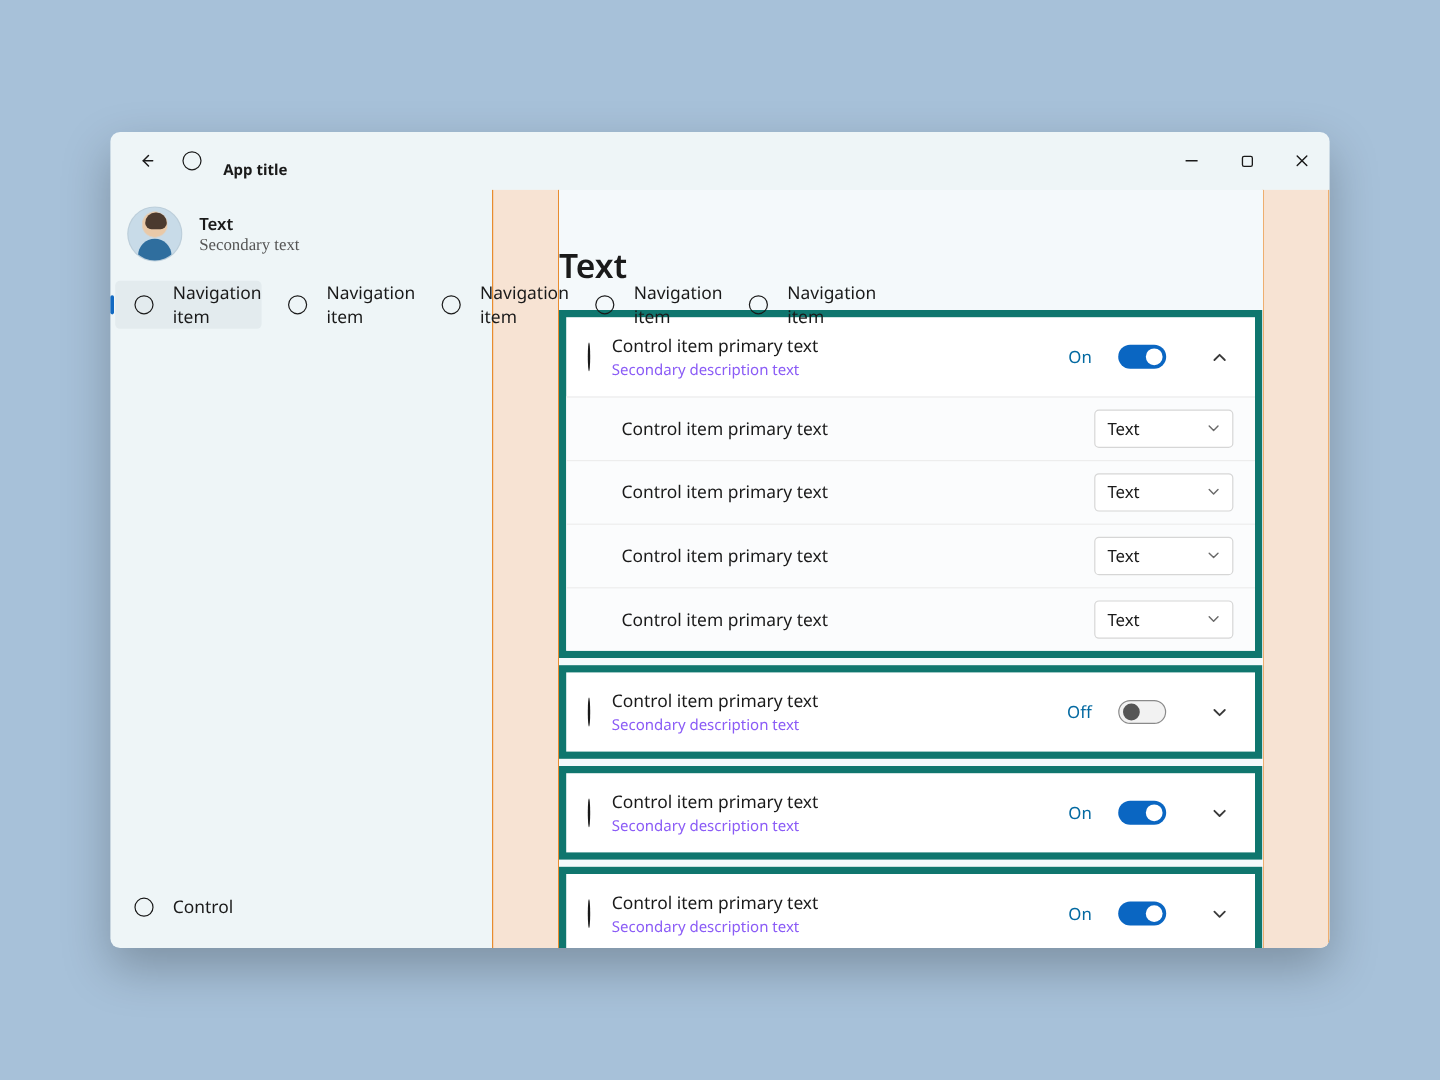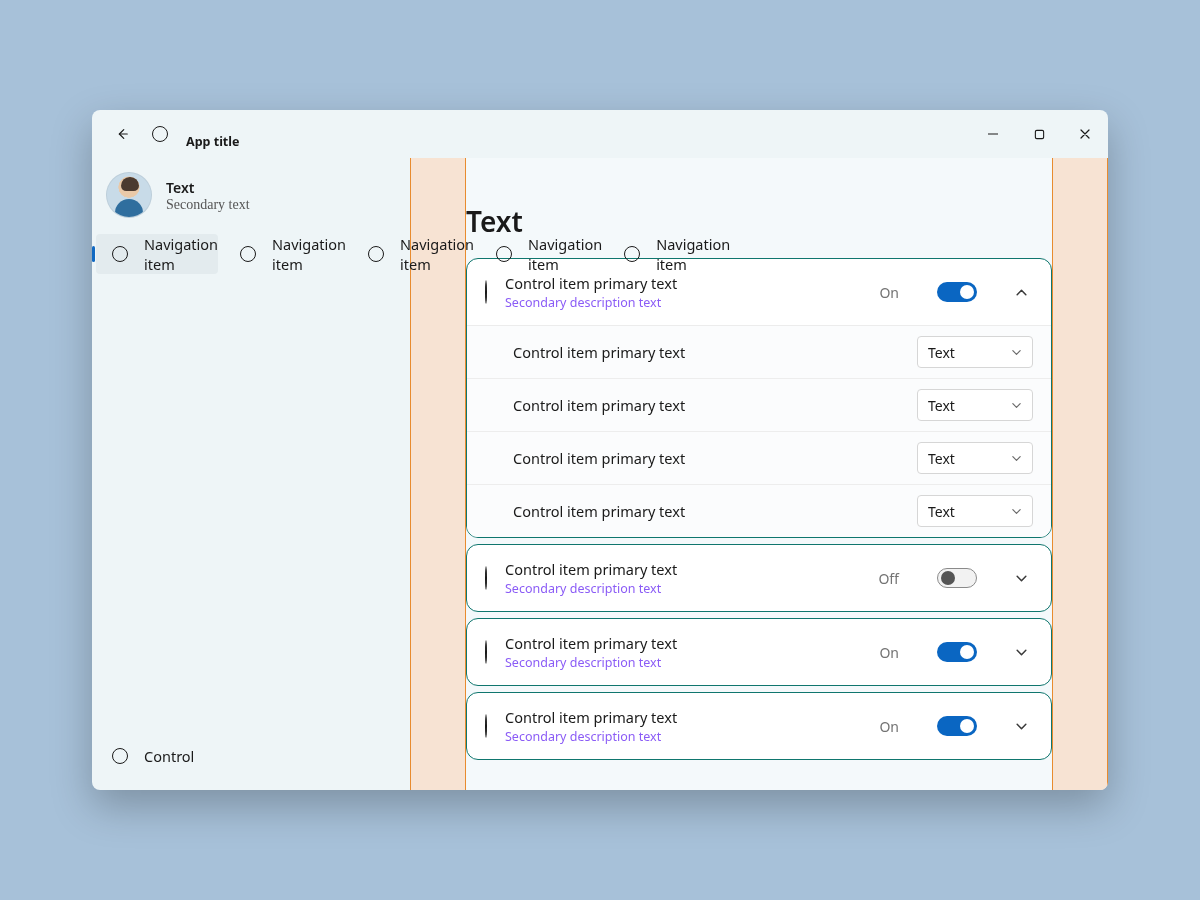--- a/index.html
+++ b/index.html
@@ -89,34 +89,34 @@
   .gutter { flex:0 0 56px; background:#f7e3d3; border-left:1.5px solid #e88b2e; border-right:1.5px solid #e88b2e;}
   .content {
     flex:1; background:#f4f9fb;
     padding: 44px 0 24px 0;
     overflow:auto;
   }
   .page-title { font-size:28px; font-weight:600; color:#1a1a1a; padding:0 0 18px 0;}
   
   .cards { display:flex; flex-direction:column; gap:6px; padding: 0 0 20px 0;}
   .card {
-    background:#fff; border:1px solid #0f766e; border-radius:12px;
+    background:#fff; border:6px solid #0f766e; border-radius:0;
     overflow:hidden;
   }
   .card-row {
     display:flex; align-items:center; gap:18px;
     padding: 14px 18px;
   }
   .card-row.main { min-height:64px; }
   .row-icon .circle-icon { width:18px; height:18px; border-width:1.6px;}
   .row-text { display:flex; flex-direction:column; }
   .row-text .p { font-size:14.5px; color:#1a1a1a; }
   .row-text .s { font-size:12.5px; color:#8b5cf6; margin-top:1px;}
   .row-spacer { flex:1; }
-  .state-label { font-size:14px; color:#737373; margin-right:20px;}
+  .state-label { font-size:14px; color:#0369a1; margin-right:4px;}
   
   .toggle {
     width:40px; height:20px; border-radius:20px; position:relative;
   }
   .toggle.on { background:#0a66c2; }
   .toggle.on::after {
     content:""; position:absolute; right:3px; top:3px; width:14px; height:14px;
     background:#fff; border-radius:50%;
   }
   .toggle.off { background:#f2f2f2; border:1px solid #8a8a8a; }

